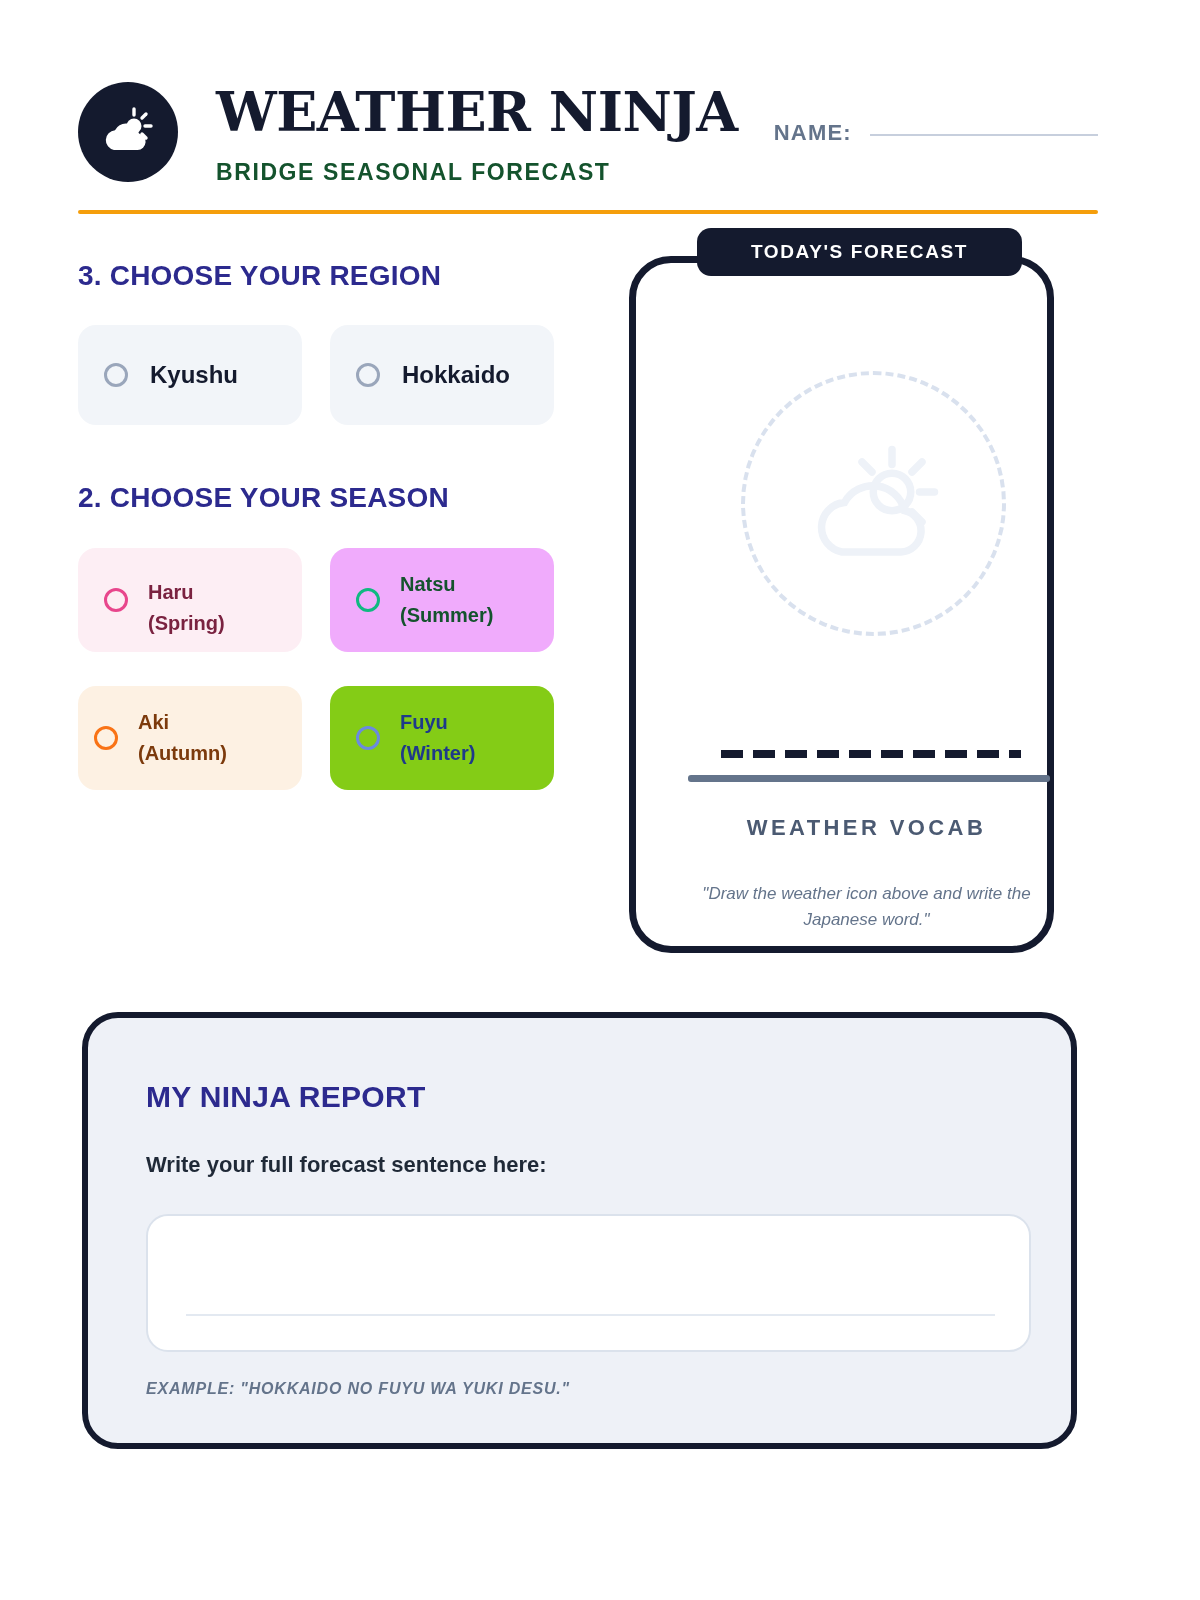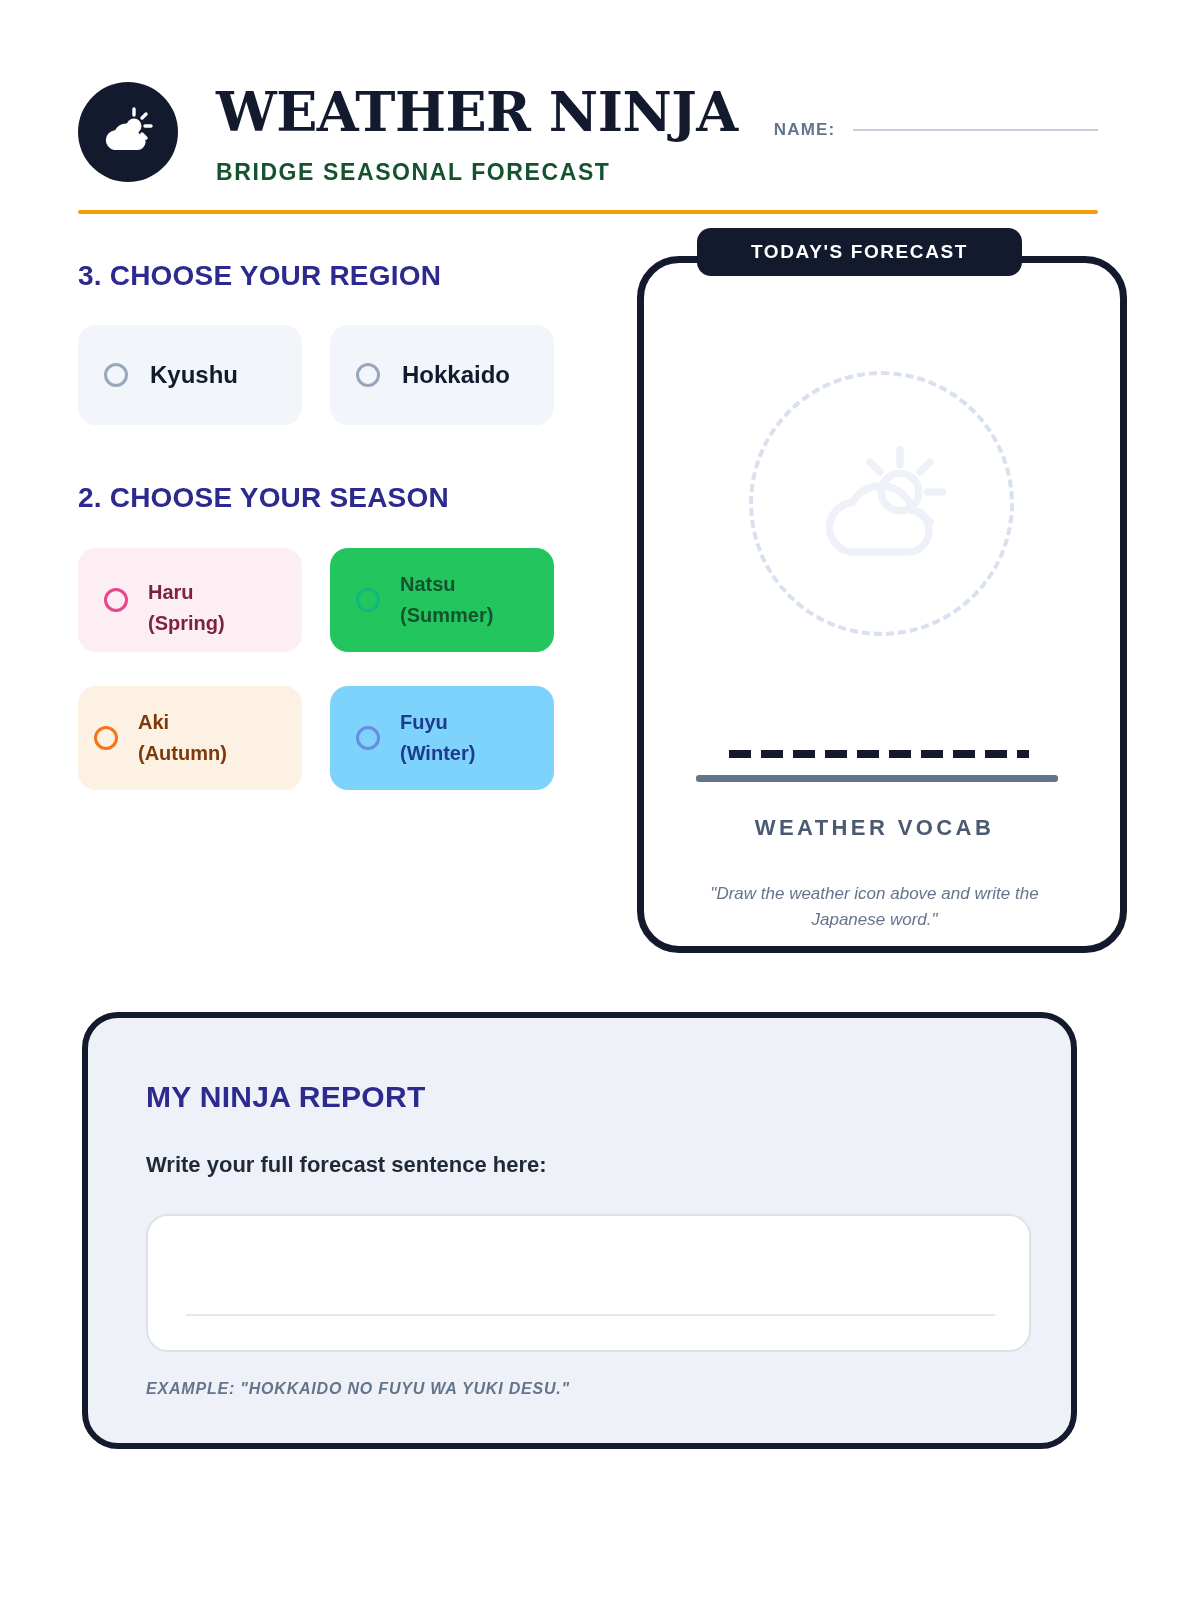--- a/index.html
+++ b/index.html
@@ -70,21 +70,21 @@
   }
 
   .name-block {
     margin-left: 36px;
     margin-top: 48px;
     display: flex;
     align-items: baseline;
     flex: 1 1 auto;
   }
   .name-label {
-    font-size: 17px;
+    font-size: 22px;
     font-weight: 700;
     letter-spacing: 1.2px;
     color: #64748b;
     white-space: nowrap;
   }
   .name-line {
     flex: 1 1 auto;
     height: 2px;
     background: #c7cfdd;
     margin-left: 18px;
@@ -161,43 +161,43 @@
   }
   .season-label {
     font-size: 20px;
     font-weight: 700;
     margin-left: 20px;
     line-height: 1.55;
   }
   .s-spring { background: #fdeef4; }
   .s-spring .radio { border-color: #e8468c; }
   .s-spring .season-label { color: #7a2240; margin-top: 16px; }
-  .s-summer { background: #22c55e; }
+  .s-summer { background: #f0abfc; }
   .s-summer .radio { border-color: #10b981; }
   .s-summer .season-label { color: #14532d; }
   .s-autumn { background: #fdf1e3; padding-left: 16px; }
   .s-autumn .radio { border-color: #f97316; }
   .s-autumn .season-label { color: #7c3a0c; }
-  .s-winter { background: #7dd3fc; }
+  .s-winter { background: #84cc16; }
   .s-winter .radio { border-color: #6b8ae0; }
   .s-winter .season-label { color: #1e3a8a; }
 
   
   .forecast-wrap {
     position: absolute;
     left: 625px;
     top: 228px;
     width: 475px;
     height: 725px;
   }
   .forecast-card {
     position: absolute;
-    left: 12px;
+    left: 4px;
     top: 28px;
-    width: 490px;
+    width: 425px;
     height: 697px;
     border: 7px solid #141a2e;
     border-radius: 42px;
     background: #ffffff;
   }
   .forecast-tab {
     position: absolute;
     left: 72px;
     top: 0;
     width: 325px;

